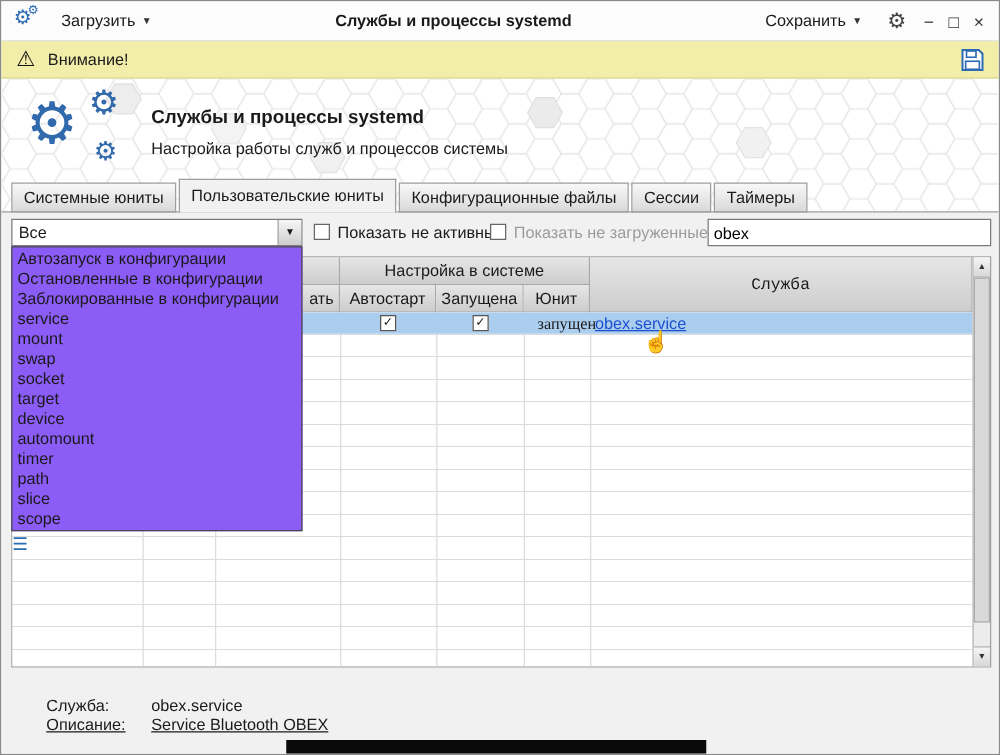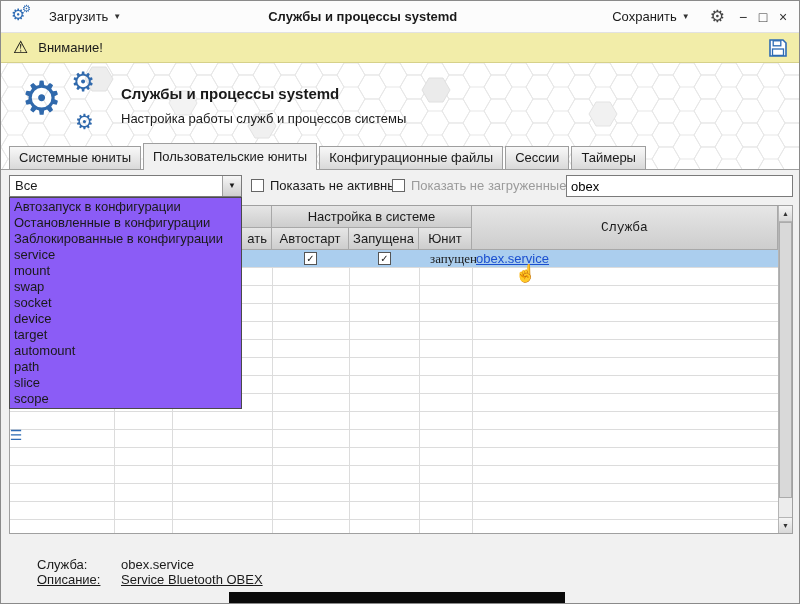--- a/index.html
+++ b/index.html
@@ -216,23 +216,24 @@
   </div>
 
   <div class="dropdown">
     <div class="dd-item">Автозапуск в конфигурации</div>
     <div class="dd-item">Остановленные в конфигурации</div>
     <div class="dd-item">Заблокированные в конфигурации</div>
     <div class="dd-item">service</div>
     <div class="dd-item">mount</div>
     <div class="dd-item">swap</div>
     <div class="dd-item">socket</div>
+    <div class="dd-item">target</div>
     <div class="dd-item">device</div>
-    <div class="dd-item">target</div>
     <div class="dd-item">automount</div>
+    <div class="dd-item">timer</div>
     <div class="dd-item">path</div>
     <div class="dd-item">slice</div>
     <div class="dd-item">scope</div>
   </div>
 
   <span class="listbtn">☰</span>
   <span class="hand">☝</span>
 
   <span class="dlbl d1">Служба:</span>
   <span class="dval d1">obex.service</span>

